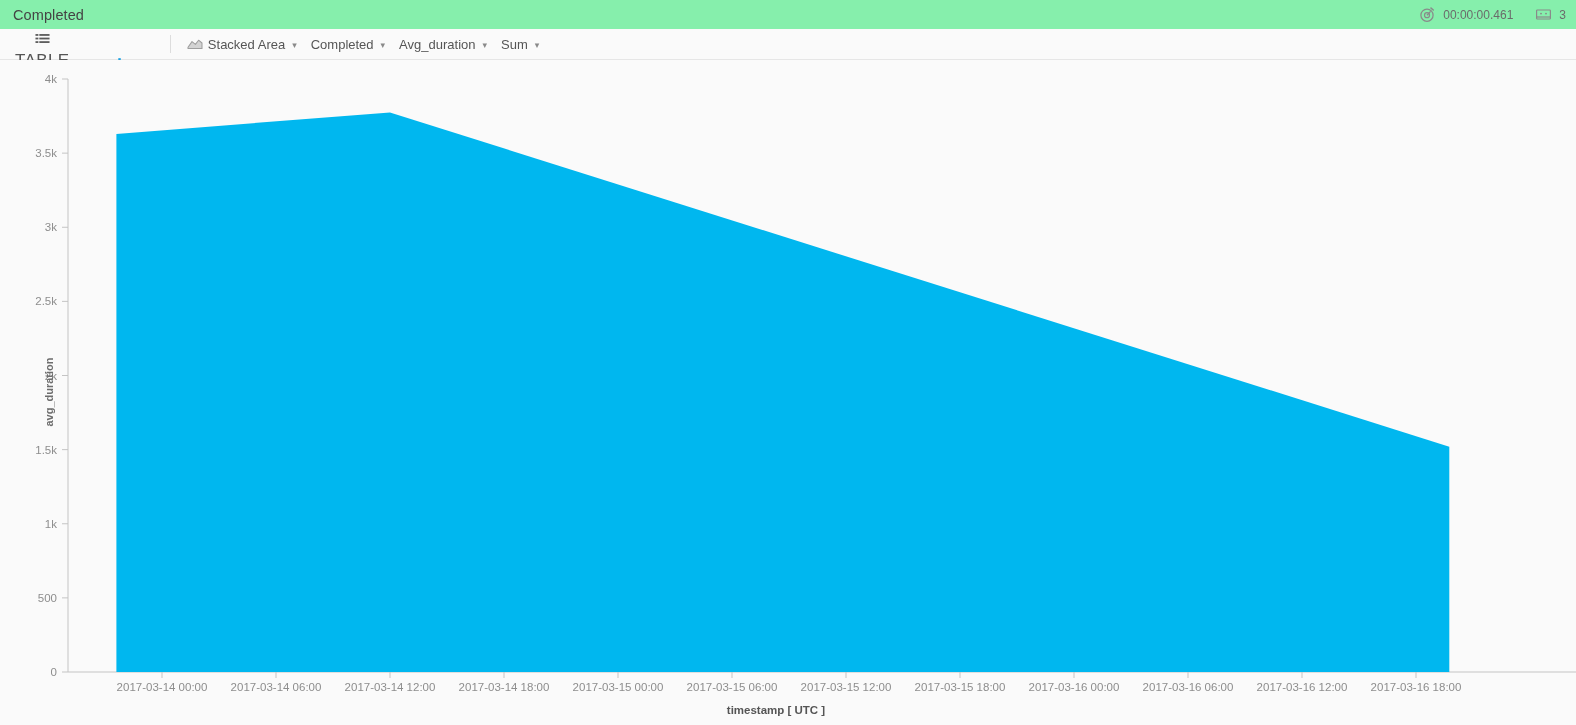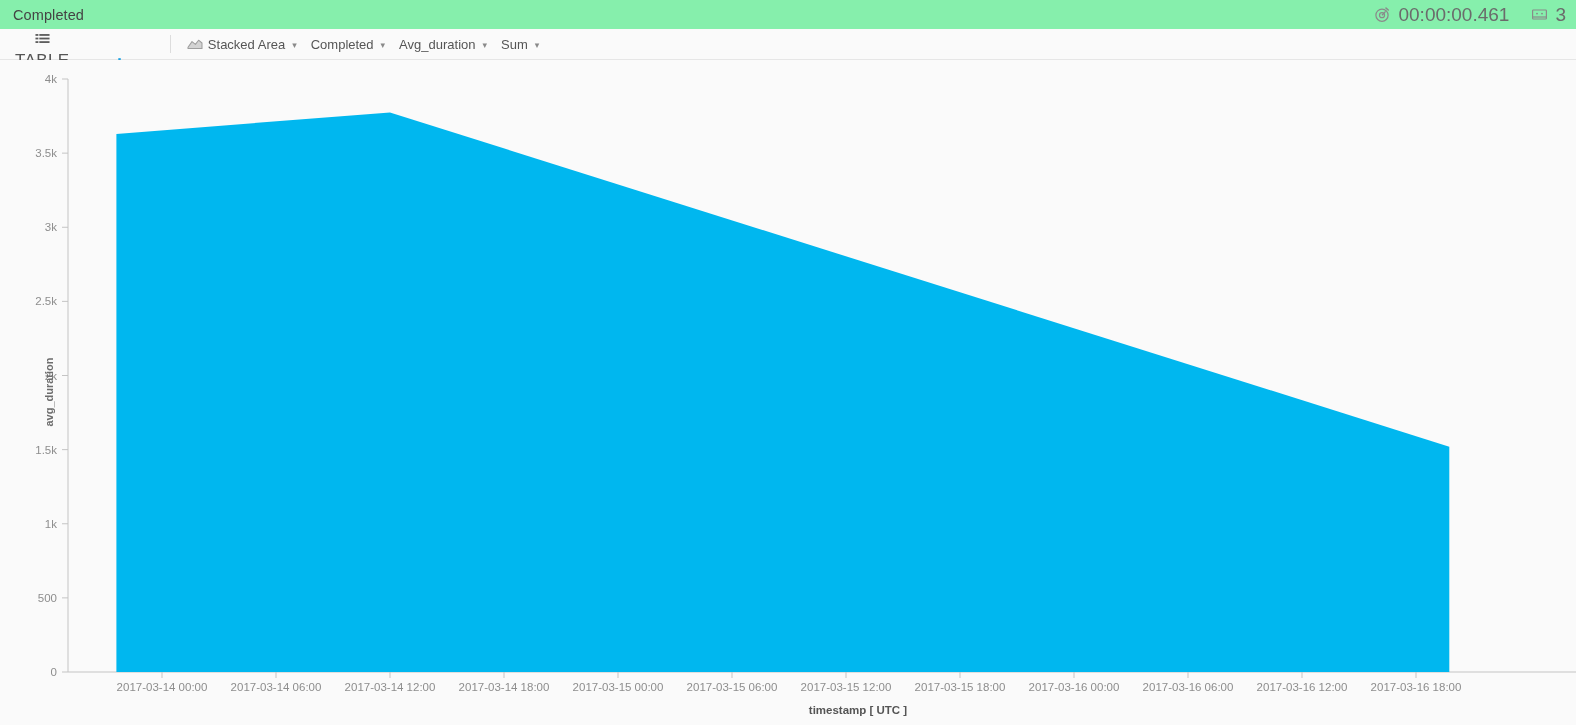--- a/index.html
+++ b/index.html
@@ -36,21 +36,21 @@
     top: 0;
     height: 29px;
     display: flex;
     align-items: center;
     gap: 22px;
   }
   .stat {
     display: flex;
     align-items: center;
     gap: 7px;
-    font-size: 19px;
+    font-size: 12px;
     color: #6b6b6b;
   }
   .stat .ico {
     display: inline-flex;
     align-items: center;
     justify-content: center;
     width: 17px;
     height: 17px;
     color: #8a8a8a;
   }
@@ -126,21 +126,21 @@
     top: 50%;
     transform: translateY(-50%) rotate(-90deg);
     transform-origin: center center;
     font-size: 11px;
     font-weight: bold;
     color: #6d6d6d;
     white-space: nowrap;
   }
   .axis-title-x {
     position: absolute;
-    left: 858px;
+    left: 776px;
     bottom: 8px;
     transform: translateX(-50%);
     font-size: 11.5px;
     font-weight: bold;
     color: #555555;
     white-space: nowrap;
   }
   text { font-family: "Liberation Sans", sans-serif; }
 </style>
 </head>

